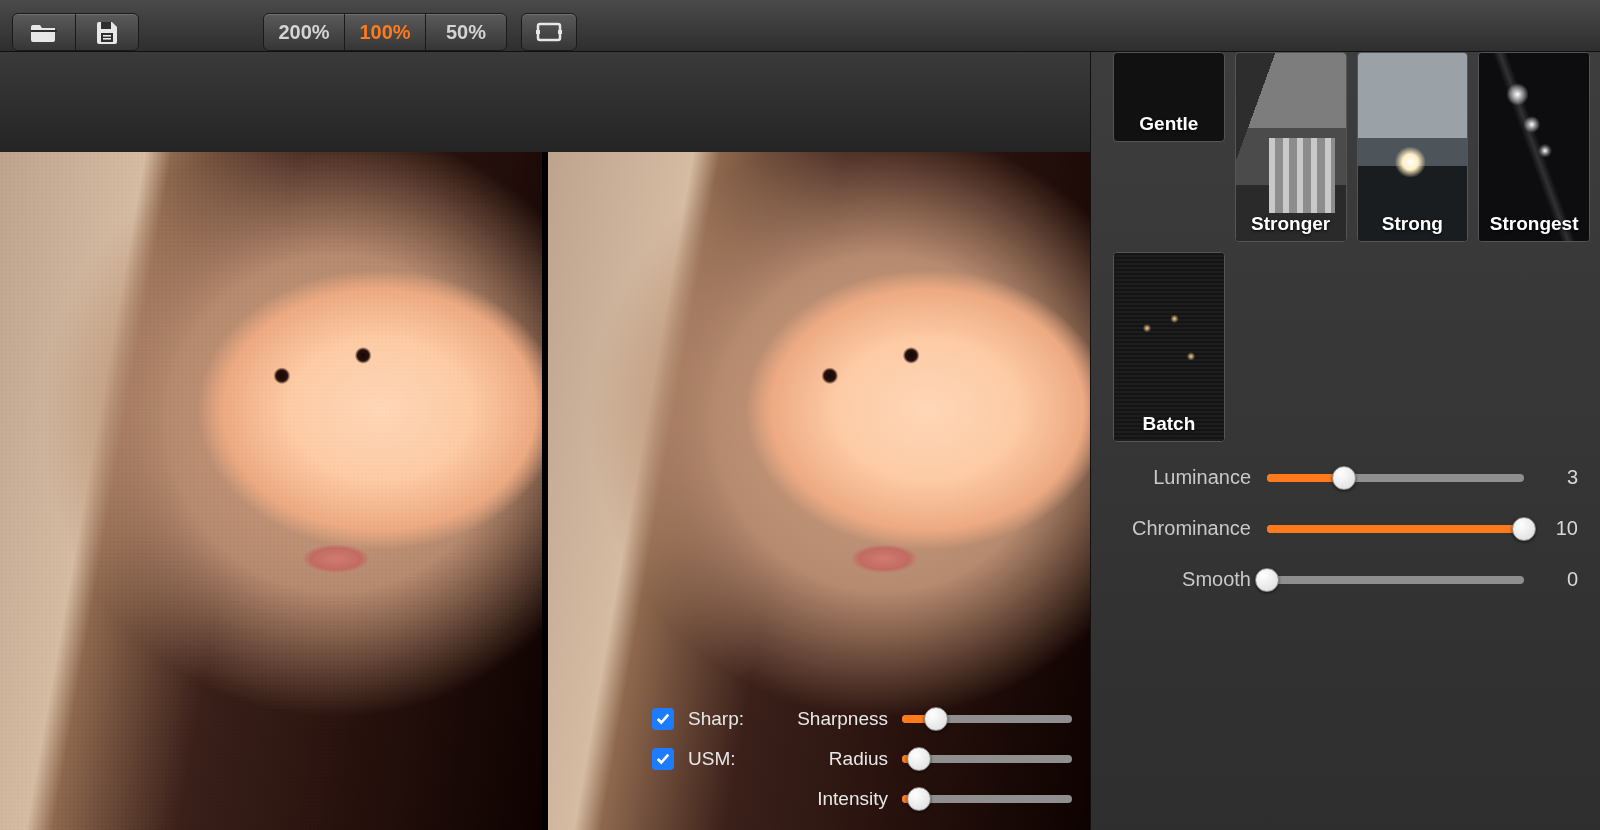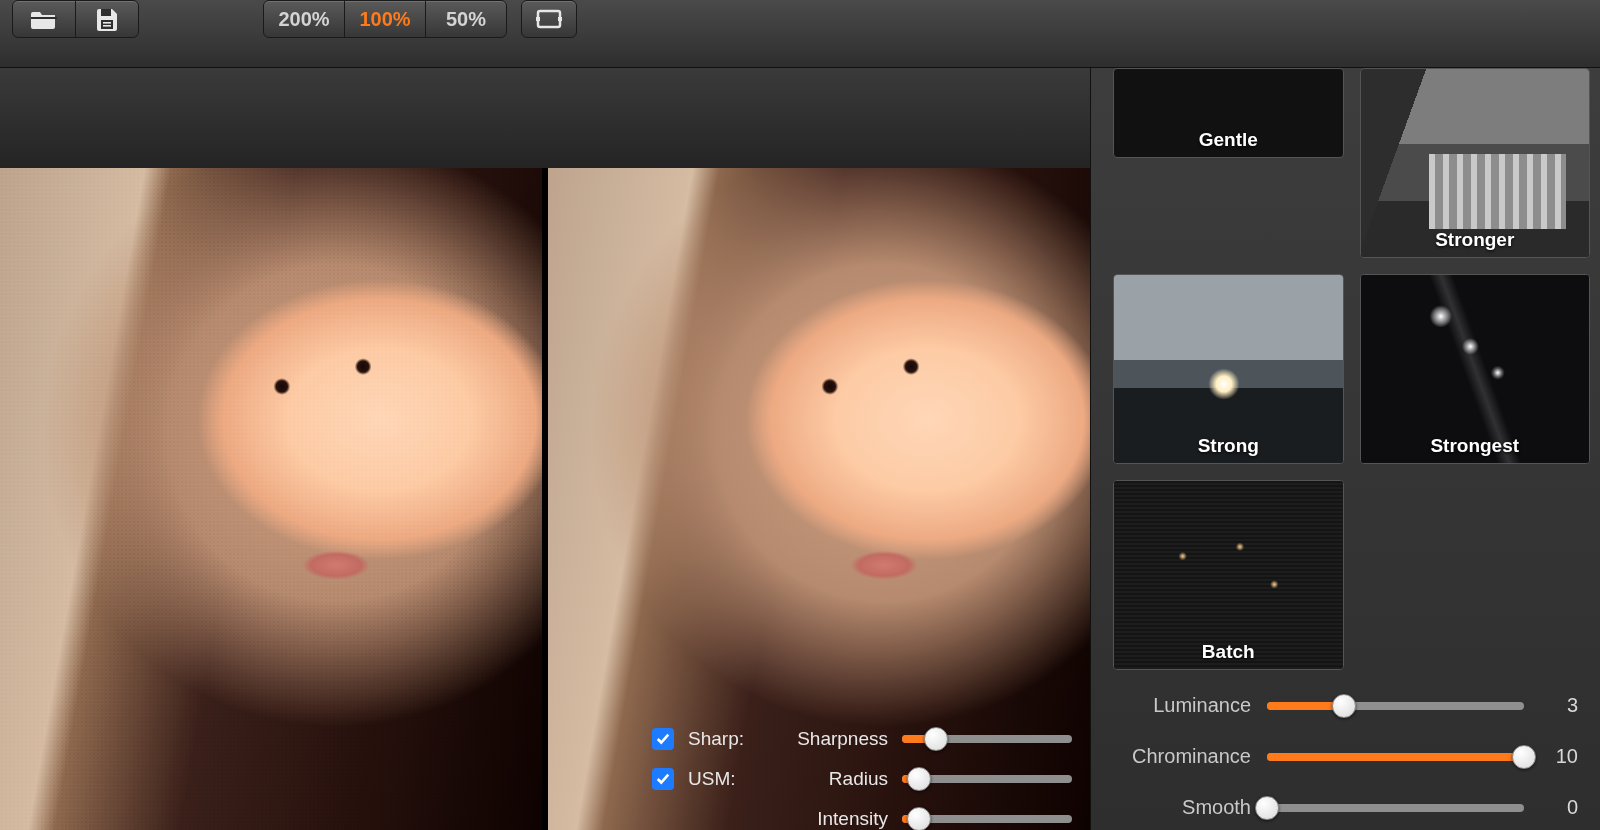--- a/index.html
+++ b/index.html
@@ -15,21 +15,21 @@
     --btn-grad1:#5a5a5a;
     --btn-grad2:#363636;
     --btn-border:#1a1a1a;
     --thumb-border:#555;
   }
   *{box-sizing:border-box;user-select:none;font-family:Arial,Helvetica,sans-serif}
   html,body{margin:0;padding:0;width:1600px;height:830px;background:#000;overflow:hidden}
   .app{width:1600px;height:830px;background:#000;position:relative;display:flex;flex-direction:column}
 
   
-  .toolbar{height:68px;width:100%;background:linear-gradient(#4a4a4a,#2e2e2e);border-bottom:1px solid #111;display:flex;align-items:flex-start;padding:0 12px;gap:14px}
+  .toolbar{height:52px;width:100%;background:linear-gradient(#4a4a4a,#2e2e2e);border-bottom:1px solid #111;display:flex;align-items:flex-end;padding:0 12px;gap:14px}
   .tool-btn{height:38px;min-width:64px;padding:0 10px;border:1px solid var(--btn-border);border-radius:6px;background:linear-gradient(var(--btn-grad1),var(--btn-grad2));color:var(--text);display:flex;align-items:center;justify-content:center;cursor:pointer;box-shadow:inset 0 1px 0 rgba(255,255,255,.15)}
   .tool-btn svg{fill:#ddd}
   .btn-group{display:flex}
   .btn-group .tool-btn{border-radius:0;margin-left:-1px}
   .btn-group .tool-btn:first-child{border-radius:6px 0 0 6px;margin-left:0}
   .btn-group .tool-btn:last-child{border-radius:0 6px 6px 0}
   .zoom-group{margin-left:110px}
   .zoom-btn{font-size:20px;font-weight:bold;color:#d4d4d4;min-width:82px}
   .zoom-btn.active{color:var(--orange)}
   .spacer{flex:1}
@@ -60,31 +60,31 @@
   .portrait::after{content:"";position:absolute;inset:0;
      background:
        radial-gradient(circle 14px at 67% 30%, #1a0e0c 0%, #2a1713 40%, transparent 60%),
        radial-gradient(circle 14px at 52% 33%, #1a0e0c 0%, #2a1713 40%, transparent 60%),
        radial-gradient(ellipse 42px 18px at 62% 60%, #c77d72 0%, #b96d66 60%, transparent 80%);
   }
   .noisy::before{content:"";position:absolute;inset:0;background-image:radial-gradient(rgba(255,255,255,.05) 1px,transparent 1px),radial-gradient(rgba(0,0,0,.08) 1px,transparent 1px);background-size:3px 3px,4px 4px;mix-blend-mode:overlay;opacity:.55}
   .smooth{filter:contrast(1.05) saturate(1.1) blur(0.4px)}
 
   
-  .overlay-controls{position:absolute;right:18px;bottom:0;width:420px;color:#e8e8e8;font-size:19px;display:flex;flex-direction:column;gap:18px;padding-bottom:0}
+  .overlay-controls{position:absolute;right:18px;bottom:0;width:420px;color:#e8e8e8;font-size:19px;display:flex;flex-direction:column;gap:18px;padding-bottom:20px}
   .oc-row{display:flex;align-items:center;gap:14px}
   .check{width:22px;height:22px;border-radius:4px;background:#1d7bff;display:flex;align-items:center;justify-content:center}
   .check svg{width:14px;height:14px;fill:#fff}
   .oc-label{min-width:70px;text-align:left}
   .oc-name{min-width:110px;text-align:right;margin-left:auto}
   .mini-slider{position:relative;flex:0 0 170px;height:20px}
 
   
   .rightpanel{width:510px;background:linear-gradient(#3d3d3d,#2e2e2e);display:flex;flex-direction:column;border-left:1px solid #111}
-  .presets{display:grid;grid-template-columns:1fr 1fr;gap:16px;padding:0 10px 16px 22px}
+  .presets{display:grid;grid-template-columns:1fr 1fr 1fr 1fr;gap:10px;padding:0 10px 16px 22px}
   .preset{position:relative;height:190px;border:1px solid #555;border-radius:4px;overflow:hidden;cursor:pointer;background:#111}
   .preset-label{position:absolute;left:0;right:0;bottom:6px;text-align:center;color:#fff;font-size:19px;text-shadow:0 1px 3px rgba(0,0,0,.9);font-weight:600}
   
   .preset.clip{height:90px}
 
   
   .thumb{position:absolute;inset:0}
   .th-strong{background:
       radial-gradient(circle 26px at 48% 58%, #fff 0%, #ffefc2 30%, rgba(255,255,255,0) 60%),
       linear-gradient(#9aa2a8 0 45%,#4d545a 45% 60%,#1a1d20 60% 100%);

